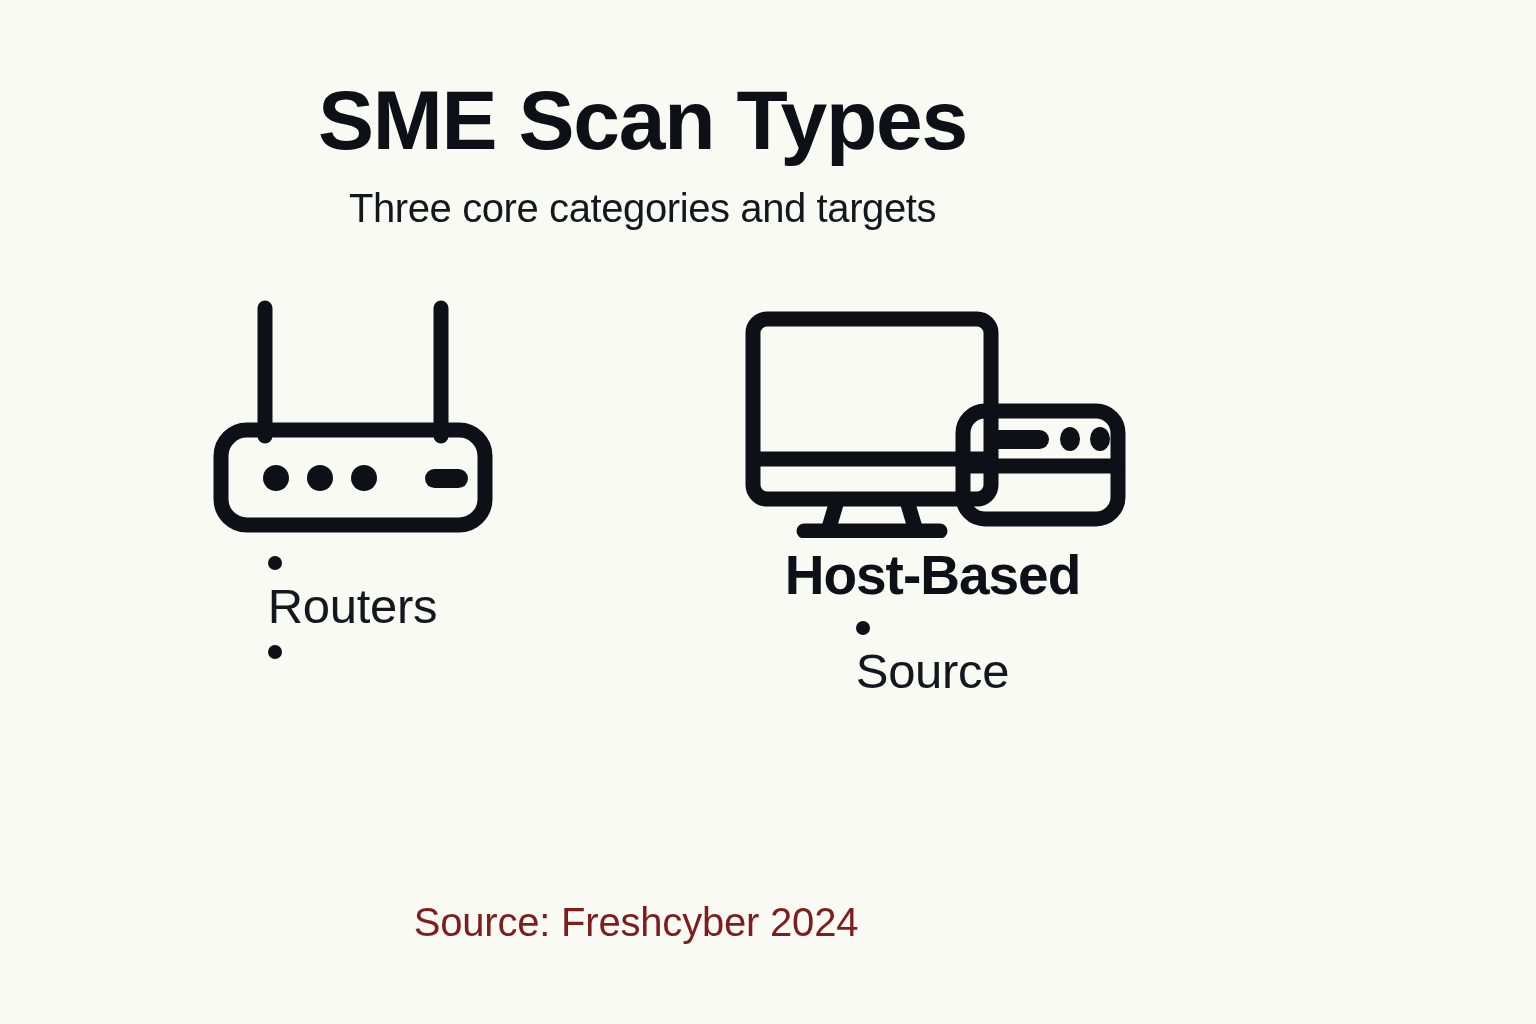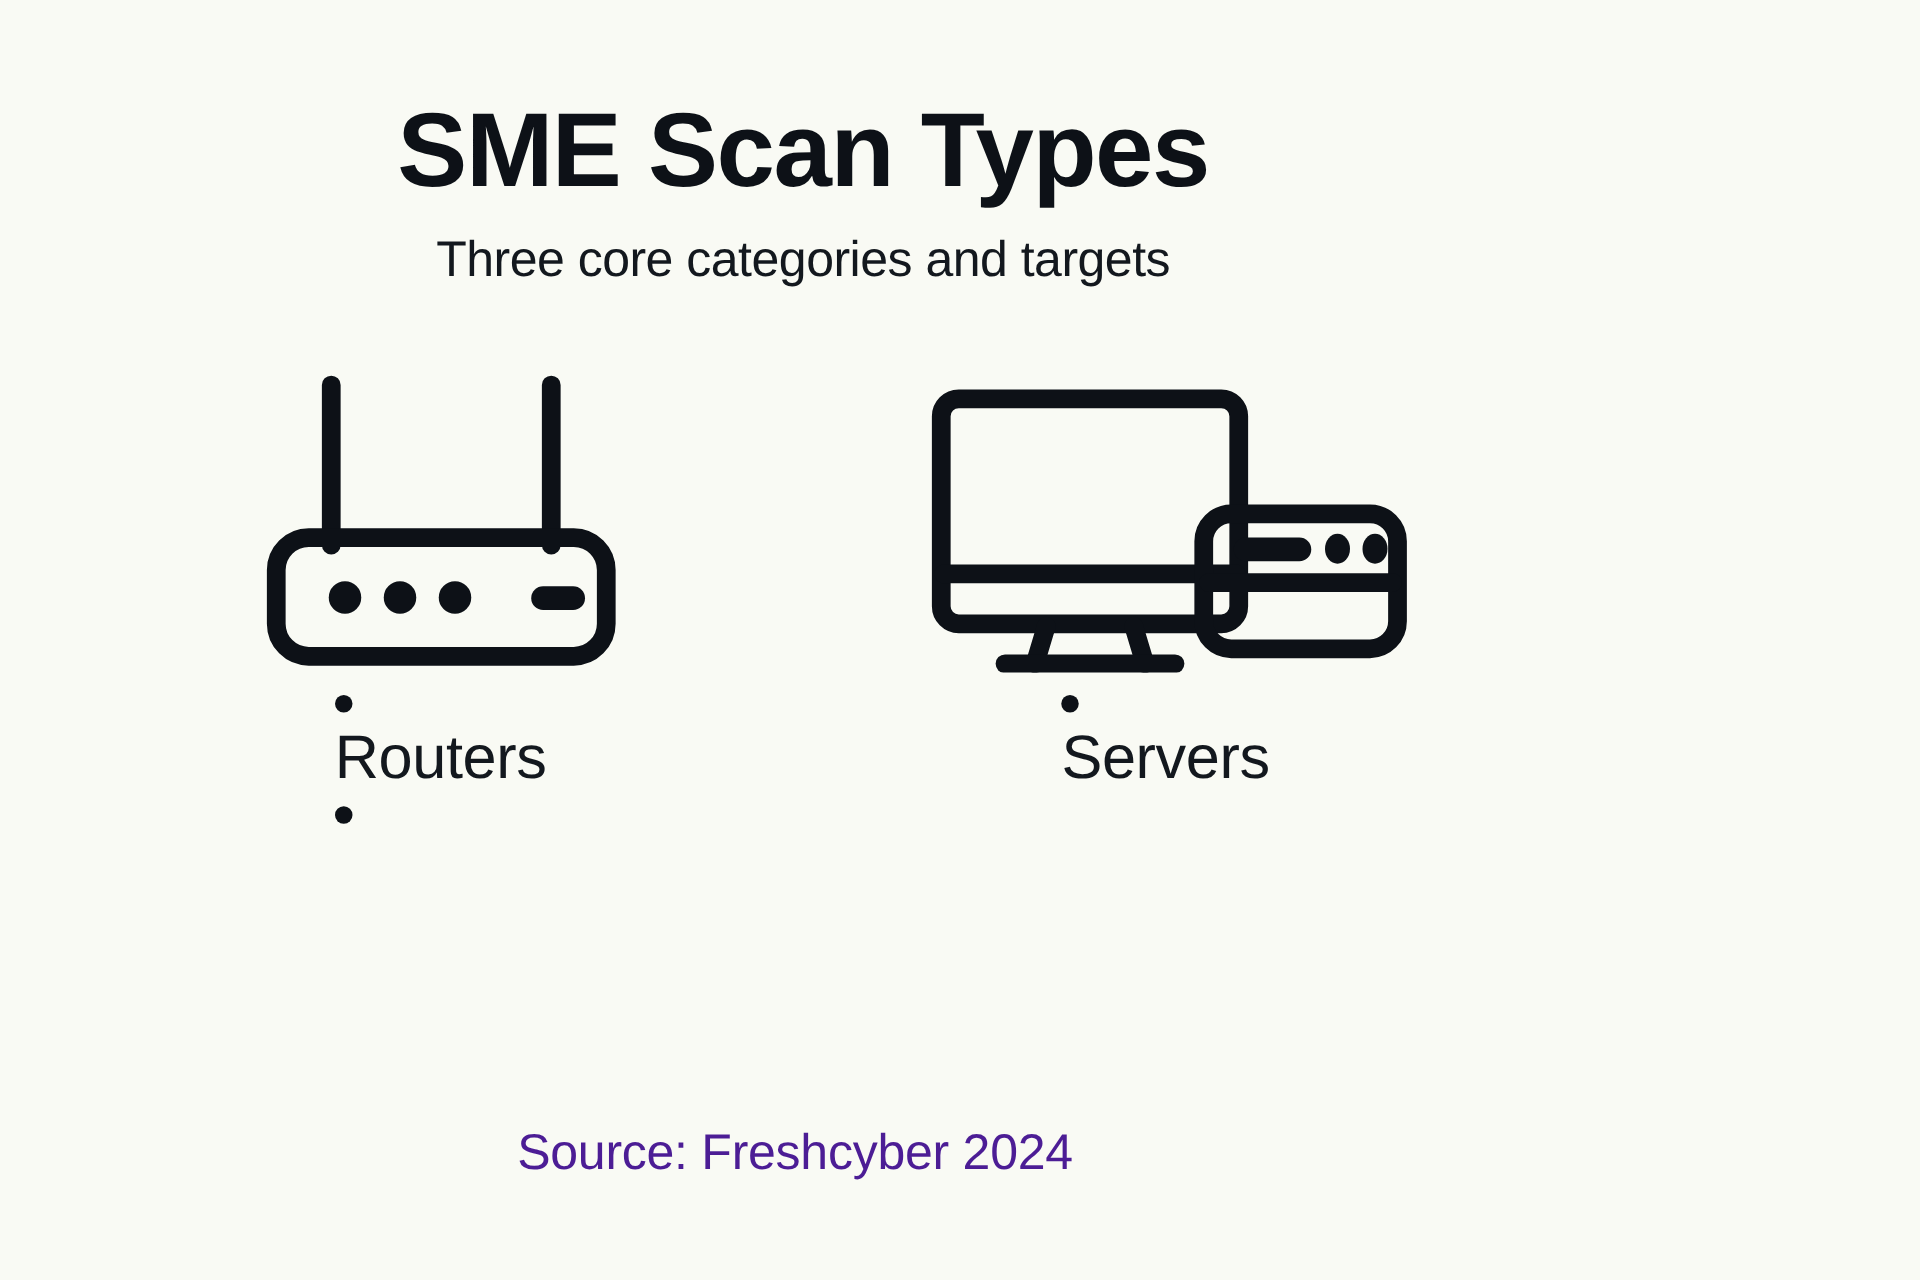--- a/index.html
+++ b/index.html
@@ -105,21 +105,21 @@
   }
   .source {
     position: absolute;
     left: 0;
     right: 0;
     top: 900px;
     text-align: center;
     font-size: 40px;
     font-weight: 400;
     letter-spacing: -0.2px;
-    color: #4c1d95;
+    color: #7f1d1d;
   }
 </style>
 </head>
 <body>
 
 <div class="poster">
 
   <h1 class="title">SME Scan Types</h1>
   <p class="subtitle">Three core categories and targets</p>
 
@@ -164,24 +164,25 @@
             <rect x="230" y="123" width="155" height="108" rx="22" ry="22"></rect>
             <line x1="234" y1="178" x2="381" y2="178"></line>
           </g>
           <g fill="#0d1117">
             <rect x="254" y="142" width="62" height="19" rx="9.5" ry="9.5"></rect>
             <ellipse cx="337" cy="151" rx="10" ry="12"></ellipse>
             <ellipse cx="367" cy="151" rx="10" ry="12"></ellipse>
           </g>
         </svg>
       </div>
+      <h2 class="cat-title">Host-Based</h2>
       <ul class="bullets">
         <li>
           <span class="dot"></span>
-          <span>Servers</span>
+          <span>Source</span>
         </li>
       </ul>
     </div>
 
   </div>
 
   <div class="source">Source: Freshcyber 2024</div>
 
 </div>
 

